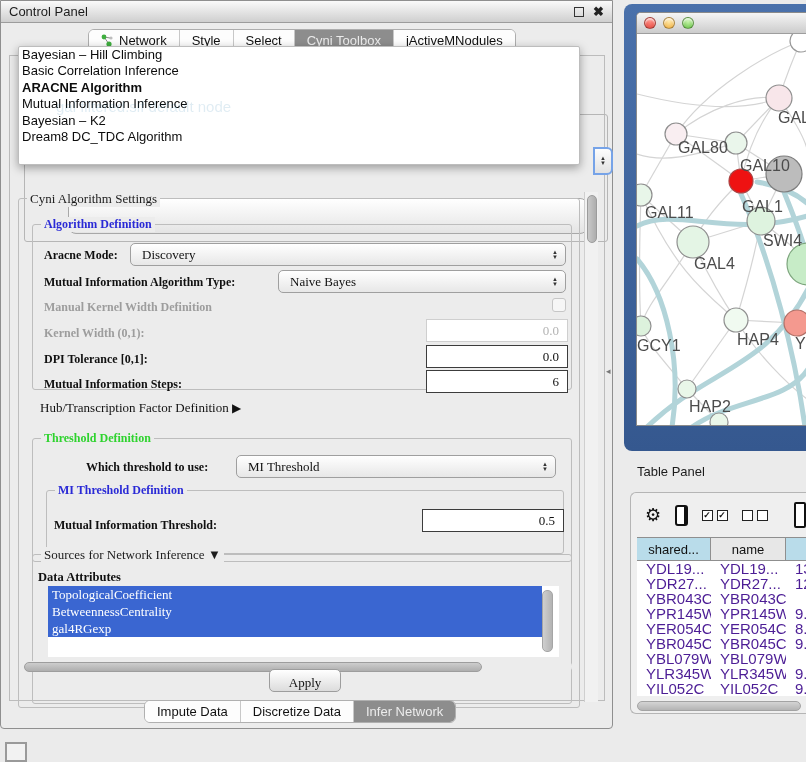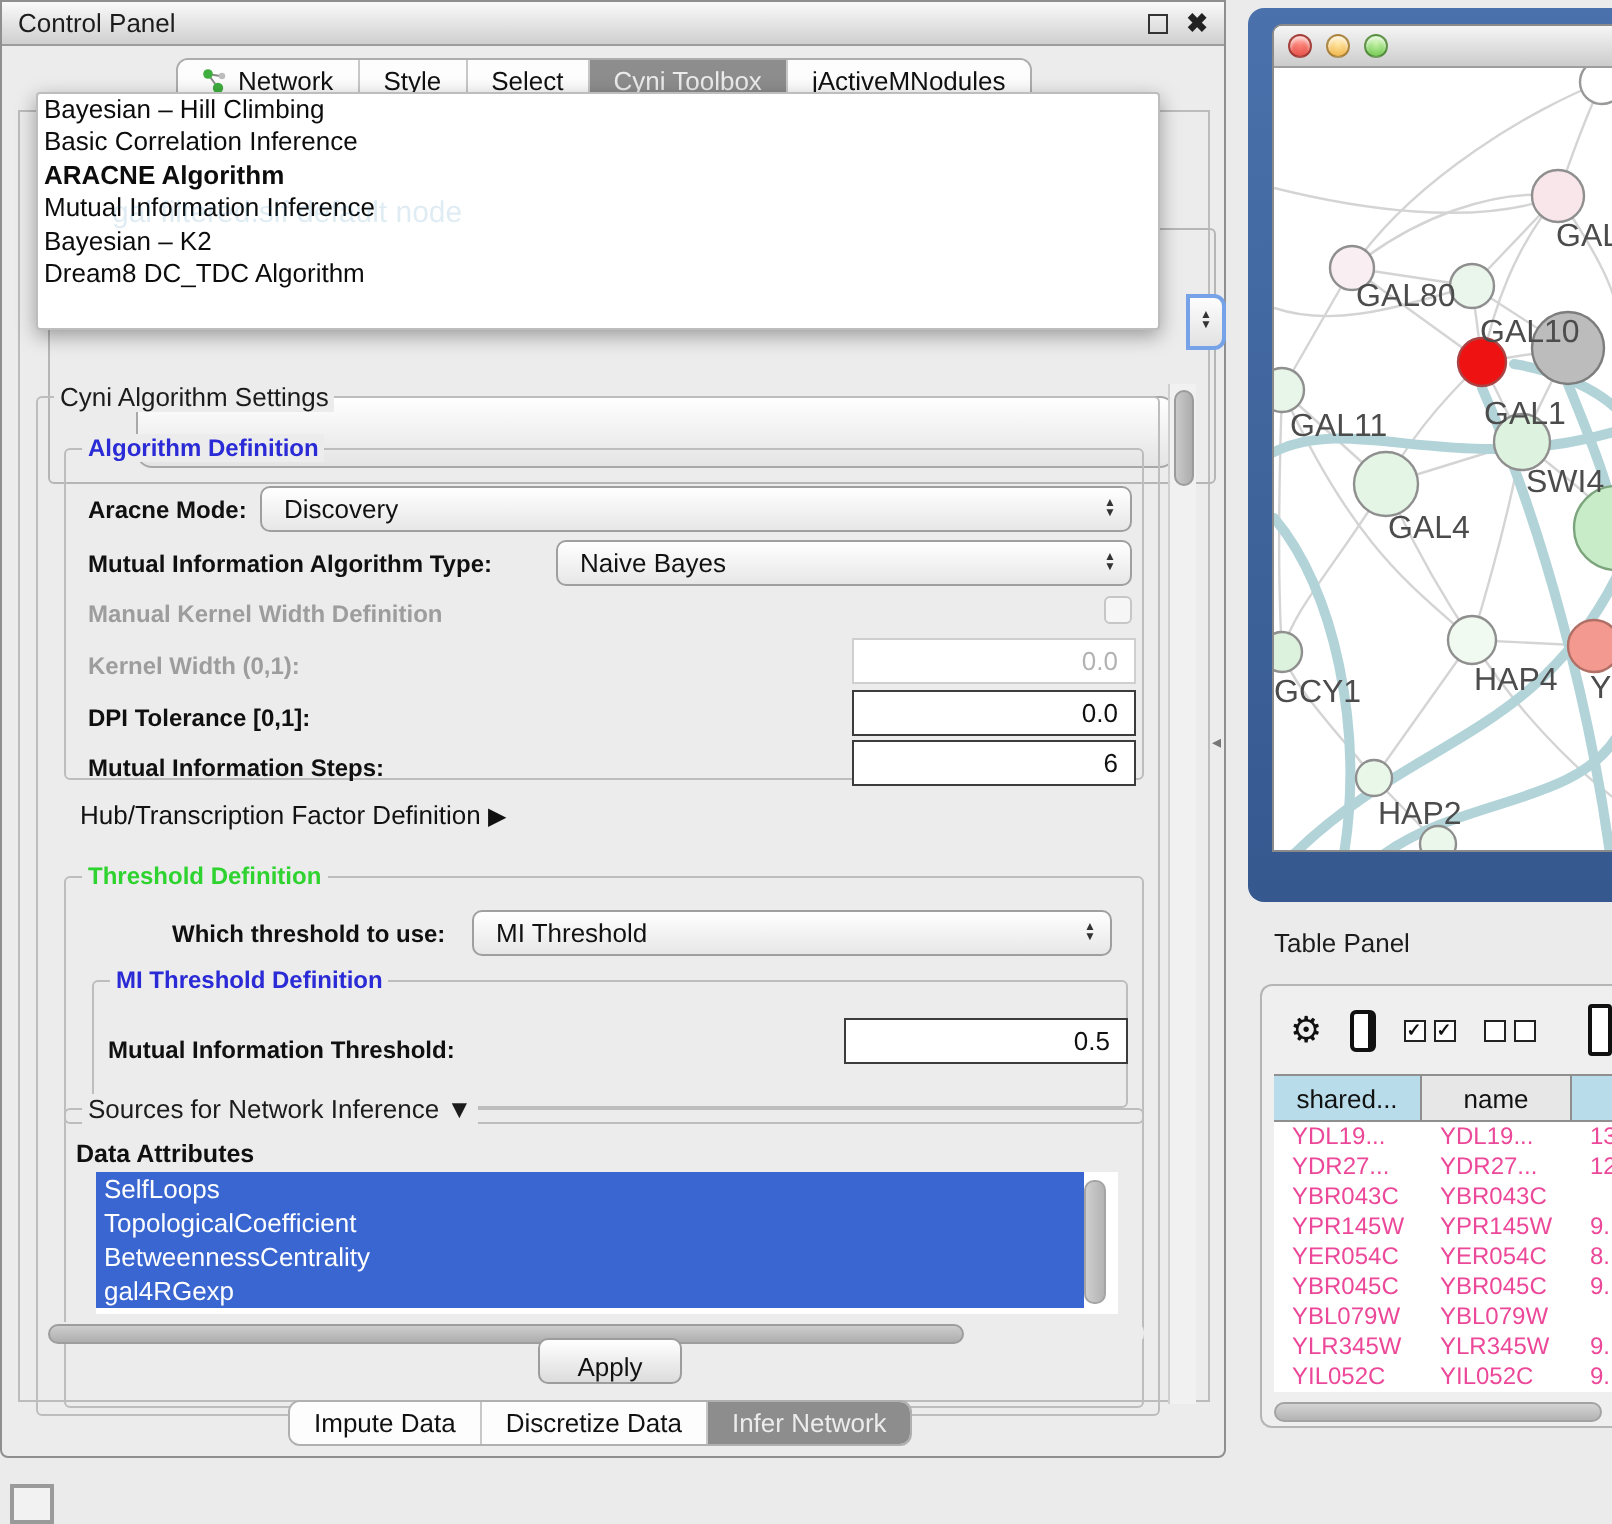--- a/index.html
+++ b/index.html
@@ -38,21 +38,21 @@
 
   
   .popup { left:18px; top:46px; width:562px; height:119px; background:#fff;
            border:1px solid #bdbdbd; border-radius:2px; box-shadow:0 3px 10px rgba(0,0,0,.35); z-index:40; }
   .popup-header { text-align:center; font-size:13px; color:#b5b5b5; padding-top:2px; height:16px; }
   .popup-item { font-size:13px; color:#0c0c0c; height:16.4px; line-height:16px; padding-left:3px; }
   .popup-item.bold { font-weight:bold; }
   .ghost-text { left:56px; top:98px; font-size:15px; color:#0369a1; opacity:.12; z-index:41; pointer-events:none; }
 
   
-  .content-panel { left:8px; top:54px; width:596px; height:646px; border:1px solid #bcbcbc; background:#ececec; }
+  .content-panel { left:8px; top:54px; width:596px; height:646px; border:1px solid #bcbcbc; background:#ececec;font-family:Liberation Serif, serif; }
   .v-scroll { left:574px; top:136px; width:14px; height:510px; background:#f1f1f1; border-left:1px solid #cfcfcf; }
   .v-thumb { left:1.5px; top:3px; width:10px; height:48px; border-radius:5px; background:linear-gradient(90deg,#c9c9c9,#adadad); border:1px solid #9b9b9b; }
 
   .group { border:1px solid #bdbdbd; border-radius:3px; }
   .group-title { position:absolute; top:-8px; left:8px; background:#ececec; padding:0 3px;
                  font-size:12px; font-weight:bold; white-space:nowrap; }
   .t-blue { color:#2a2ad6; } .t-green { color:#2fd32f; } .t-black { color:#1c1c1c; font-weight:normal; font-size:13px; }
   .lbl { font-size:12px; font-weight:bold; color:#101010; white-space:nowrap; }
   .lbl.disabled { color:#9d9d9d; }
 
@@ -110,21 +110,21 @@
   .mini-cb { width:11px; height:11px; border:1.5px solid #222; background:#fff; font-size:9px; line-height:9px;
              text-align:center; color:#111; font-weight:bold; }
   .partial-icon { width:20px; height:26px; border:2px solid #111; border-radius:2px; background:#fff; margin-left:12px; }
 
   .tp-table { position:absolute; left:6px; top:44px; width:220px; border-top:1px solid #8f8f8f; }
   .tp-head { display:flex; border-bottom:1px solid #8f8f8f; }
   .tp-hcell { height:22px; font-size:13px; color:#111; display:flex; align-items:center; justify-content:center;
               border-right:1px solid #8f8f8f; background:#e7e7e7; }
   .tp-hcell.hl { background:#b9dcea; }
   .tp-row { display:flex; height:15px; background:#fff; }
-  .tp-cell { font-size:12px; color:#ec4899; line-height:15px; padding-left:9px; overflow:hidden; white-space:nowrap; }
+  .tp-cell { font-size:15px; color:#4c1d95; line-height:15px; padding-left:9px; overflow:hidden; white-space:nowrap; }
   .tp-hscroll { position:absolute; left:6px; top:208px; width:164px; height:10px; border-radius:5px;
                 background:linear-gradient(#d4d4d4,#b4b4b4); border:1px solid #a3a3a3; }
 </style>
 </head>
 <body>
 
 <div class="root">
 
   <div class="abs cp-window">
 
@@ -234,21 +234,20 @@
       <span class="abs lbl" style="left:44px; top:462px;">Mutual Information Threshold:</span>
       <div class="abs field" style="left:412px; top:453px; width:142px;">
         <span>0.5</span>
       </div>
 
       <div class="abs group" style="left:22px; top:498px; width:540px; height:150px;">
         <span class="group-title t-black"><span>Sources for Network Inference</span> <span>▼</span></span>
       </div>
       <span class="abs lbl" style="left:28px; top:514px; font-size:12.5px;">Data Attributes</span>
       <div class="abs attr-list" style="left:38px; top:530px;">
-          <div class="attr-item">SelfLoops</div>
           <div class="attr-item">TopologicalCoefficient</div>
           <div class="attr-item">BetweennessCentrality</div>
           <div class="attr-item">gal4RGexp</div>
         </div>
       <div class="abs list-scroll" style="left:532px; top:534px;"></div>
       <div class="abs h-scroll" style="left:10px; top:605px;">
         <div class="abs h-thumb"></div>
       </div>
 
       <div class="abs apply-btn" style="left:259px; top:613px;">

